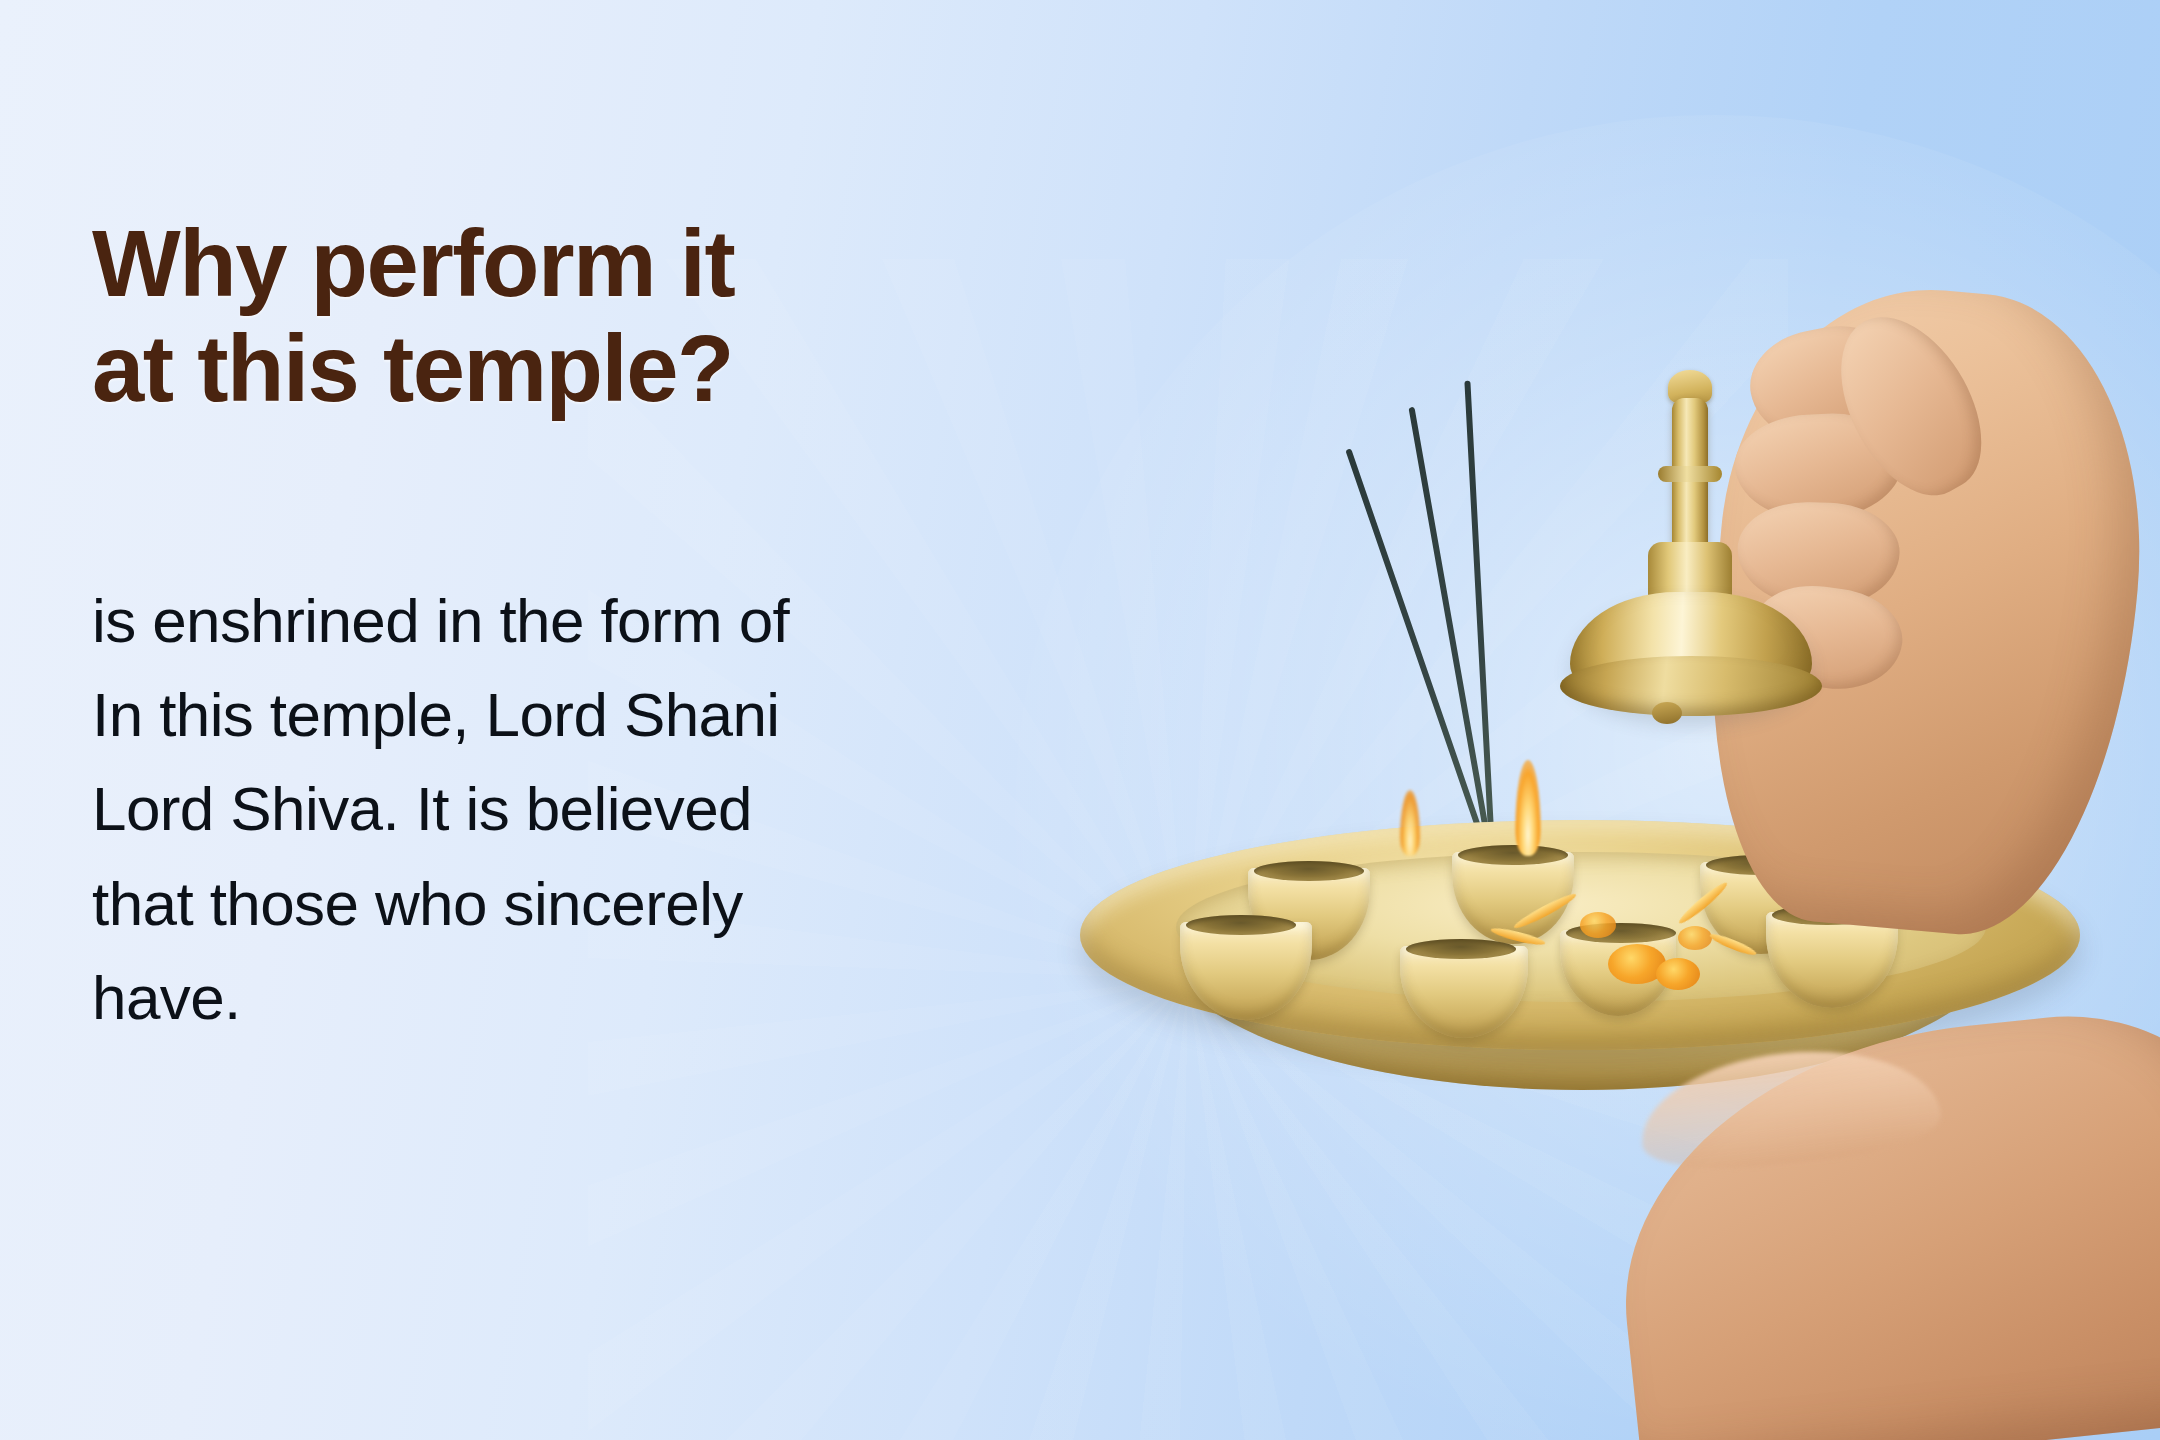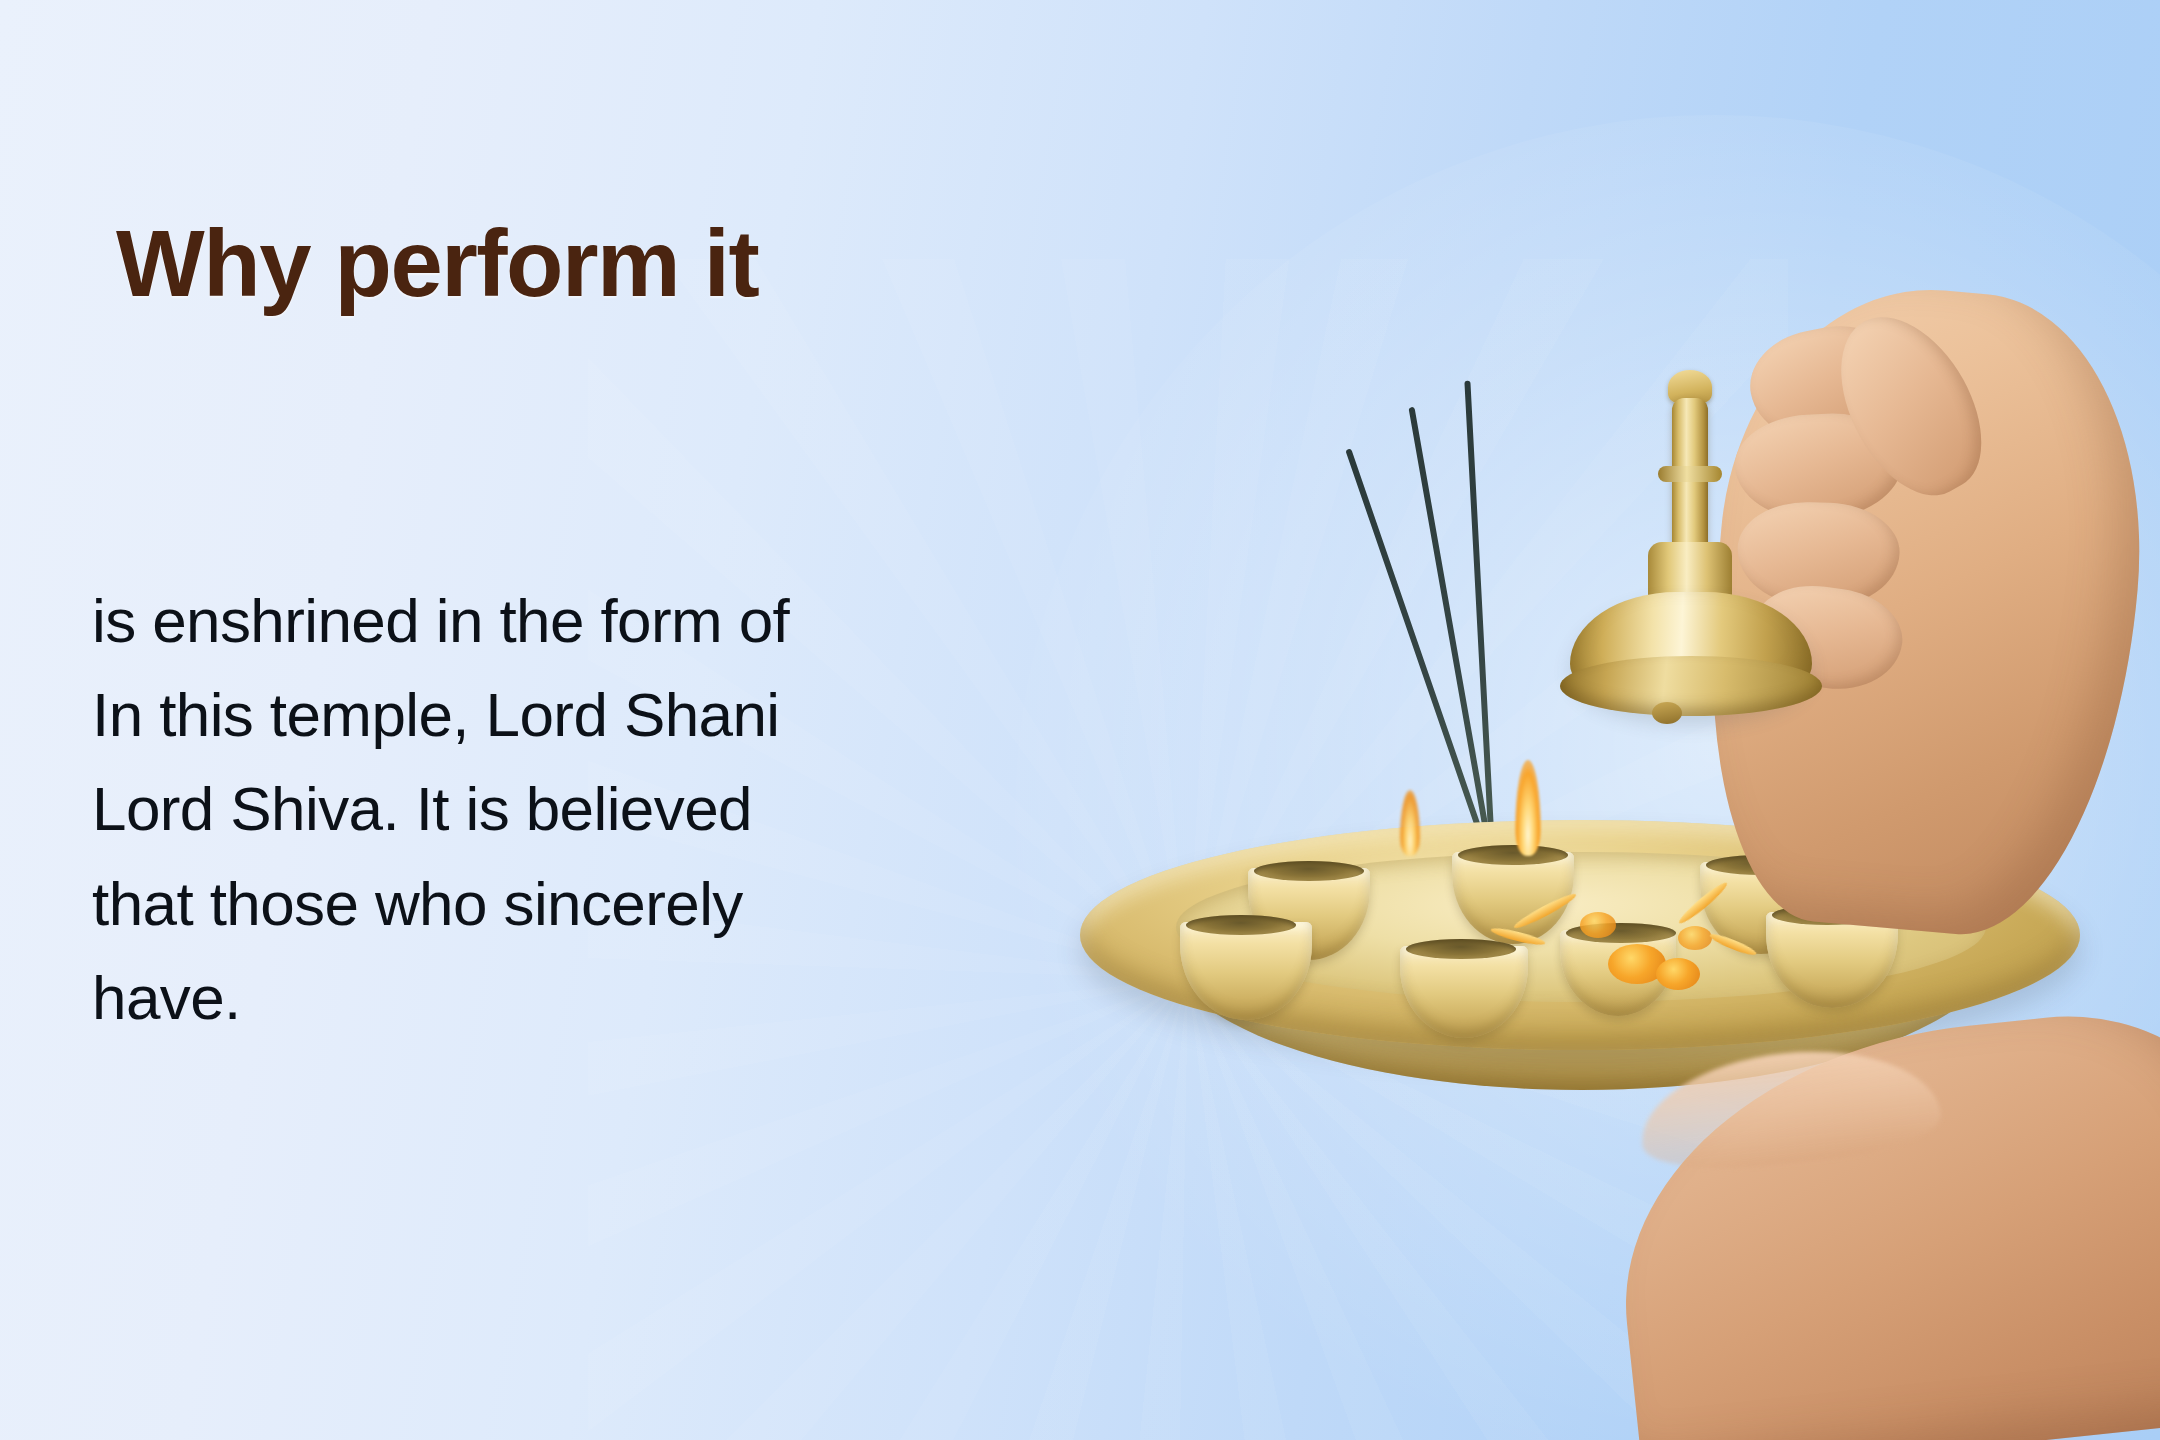--- a/index.html
+++ b/index.html
@@ -68,21 +68,21 @@
     top: 148px;
     left: 0;
     width: 960px;
     color: #4a2410;
     font-size: 94px;
     line-height: 1.12;
     font-weight: 700;
     letter-spacing: -1.5px;
     text-shadow: 0 2px 2px rgba(255,255,255,0.55);
   }
-  .headline .hl-line { display: block; white-space: nowrap; margin-left: 24px; }
+  .headline .hl-line { display: block; white-space: nowrap; }
 
   .body-copy {
     position: absolute;
     top: 512px;
     left: 0;
     width: 960px;
     color: #0c1118;
     font-size: 62px;
     line-height: 1.52;
     font-weight: 400;
@@ -334,20 +334,21 @@
 
 <div id="slide">
 
   <div class="bg-glow"></div>
   <div class="bg-rays"></div>
 
   <div class="text-col">
 
     <h1 class="headline">
       <span class="hl-line">Why perform it</span>
+      <span class="hl-line">at this temple?</span>
     </h1>
 
     <p class="body-copy">
       <span class="bd-line">is enshrined in the form of</span>
       <span class="bd-line">In this temple, Lord Shani</span>
       <span class="bd-line">Lord Shiva. It is believed</span>
       <span class="bd-line">that those who sincerely</span>
       <span class="bd-line">have.</span>
     </p>
 

